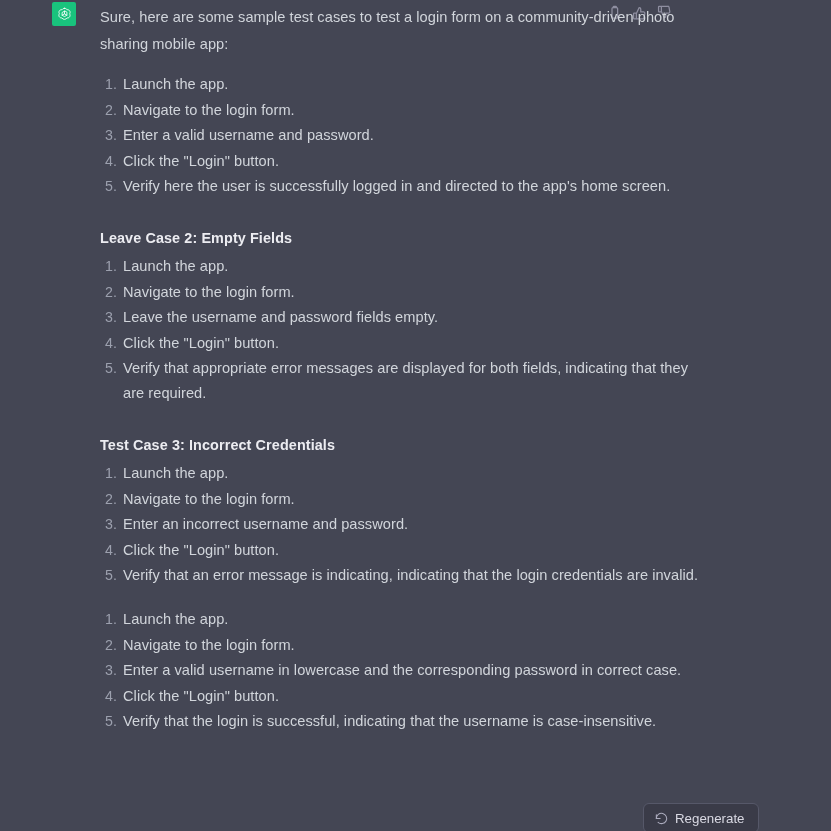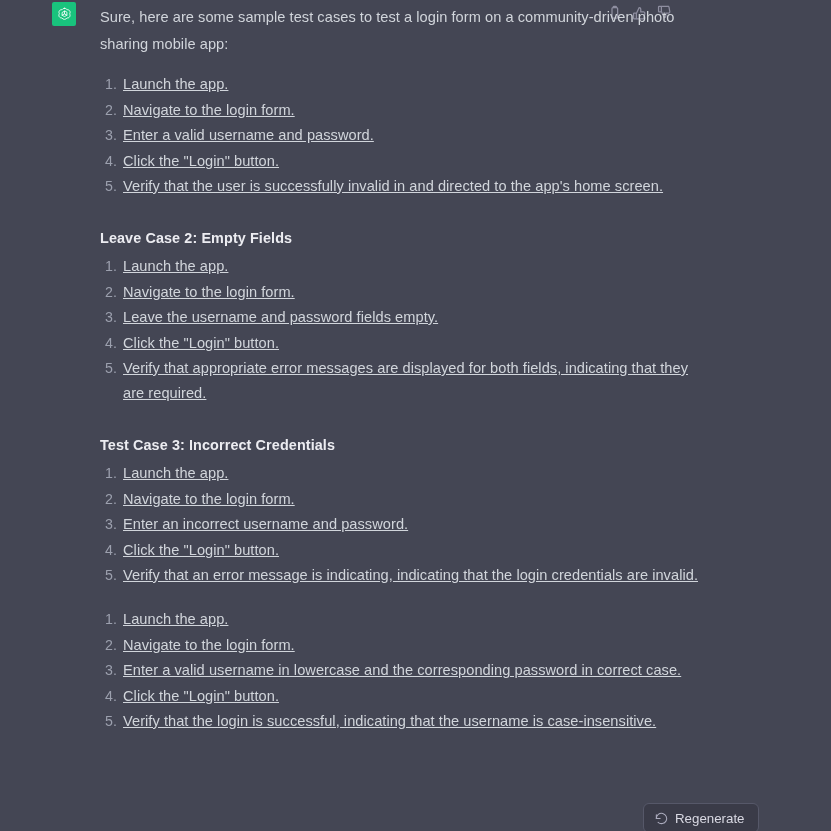--- a/index.html
+++ b/index.html
@@ -88,21 +88,20 @@
     margin-top: 14px;
     margin-bottom: 0;
     letter-spacing: 0.1px;
   }
 
   ol.steps {
     list-style: none;
     counter-reset: stepctr;
     margin: 5px 0 0 0;
     padding: 0;
-    text-decoration: underline;
   }
   ol.steps > li {
     counter-increment: stepctr;
     position: relative;
     padding-left: 23px;
     font-size: 14.6px;
     line-height: 25px;
     color: #d1d5db;
     margin-bottom: 0.5px;
     letter-spacing: 0.05px;
@@ -185,21 +184,21 @@
   <div class="content">
 
     <p class="para">Sure, here are some sample test cases to test a login form on a community-driven photo sharing mobile app:</p>
 
     <div class="section">
       <ol class="steps">
         <li>Launch the app.</li>
         <li>Navigate to the login form.</li>
         <li>Enter a valid username and password.</li>
         <li>Click the "Login" button.</li>
-        <li>Verify that the user is successfully invalid in and directed to the app's home screen.</li>
+        <li>Verify here the user is successfully logged in and directed to the app's home screen.</li>
       </ol>
     </div>
 
     <div class="section-gap"></div>
 
     <div class="section">
       <h3 class="tc-heading">Leave Case 2: Empty Fields</h3>
       <ol class="steps">
         <li>Launch the app.</li>
         <li>Navigate to the login form.</li>

